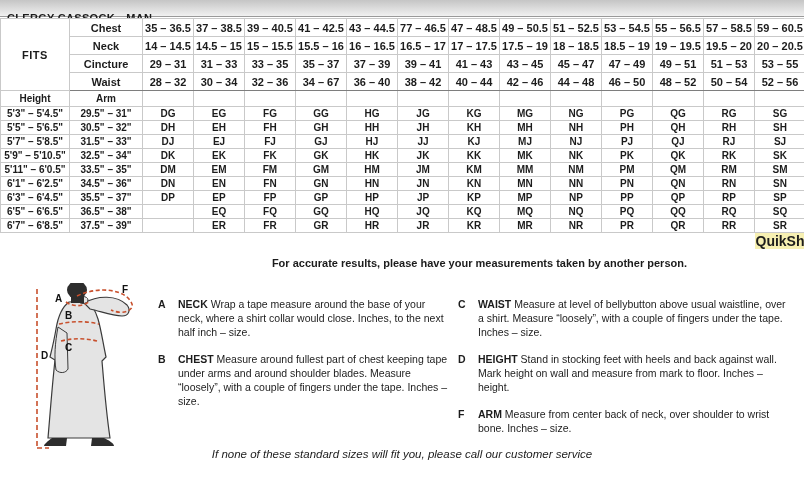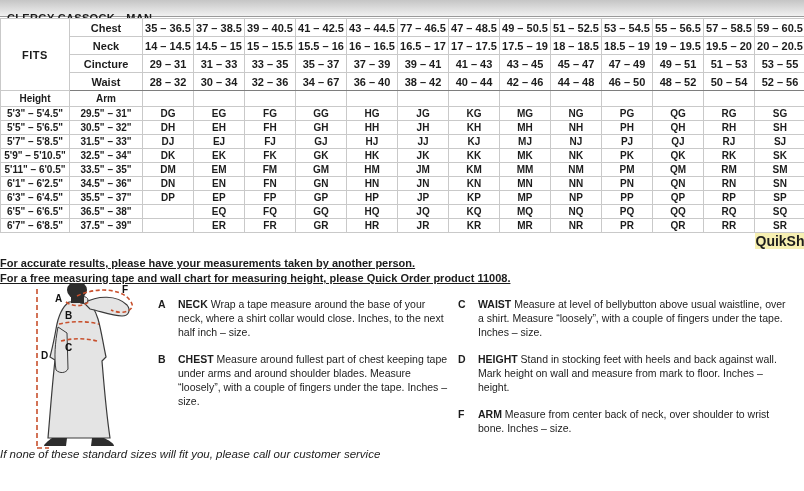--- a/index.html
+++ b/index.html
@@ -30,35 +30,35 @@
   tr.ha-row td { height:16px; }
   td.height-h { text-align:left; padding-left:6px; }
   tr.size-row td { height:14px; }
   td.hcell { text-align:left; padding-left:6px; }
   td.qs  { background:#f7f0b2; }
   td.gray{ background:#d9d9d9; }
   tr.qs-row td { border:none; height:15px; background:#ffffff; }
   tr.qs-row td.qs-badge { background:#f7f0b2; font-size:14px; }
 
   
-  .notes { position:absolute; top:256px; left:0; width:687px; text-align:left;
-           font-size:11px; font-weight:bold; line-height:15px;text-decoration:underline; }
+  .notes { position:absolute; top:256px; left:0; width:687px; text-align:right;
+           font-size:11px; font-weight:bold; line-height:15px; }
 
   
   .lower { position:absolute; top:283px; left:0; width:804px; height:165px; }
   .figure { position:absolute; left:14px; top:0; }
   .icol { position:absolute; top:14px; font-size:10.5px; line-height:14px; }
   .icol-left  { left:158px; width:290px; }
   .icol-right { left:458px; width:334px; }
   .iitem { display:flex; margin-bottom:13px; }
   .iletter { width:20px; font-weight:bold; flex:none; }
   .ibody b { font-weight:bold; }
 
   
-  .footer { position:absolute; top:446px; left:0; width:804px; 
+  .footer { position:absolute; top:446px; left:0; width:804px; text-align:center;
             font-style:italic; font-size:11.5px; line-height:16px; }
   .footer b { font-weight:bold; }
 </style>
 </head>
 <body>
 
 <div class="page">
 
   <div class="title-bar">CLERGY CASSOCK—MAN</div>
 
@@ -318,21 +318,20 @@
         </tr>
         <tr class="qs-row">
           <td colspan="14"></td>
           <td class="qs-badge">QuikShip</td>
         </tr>
       </tbody>
   </table>
 
   <div class="notes">
     <div>For accurate results, please have your measurements taken by another person.</div>
-    <div>For a free measuring tape and wall chart for measuring height, please Quick Order product 11008.</div>
   </div>
 
   <div class="lower">
 
     <svg class="figure" width="142" height="182" viewBox="0 0 142 182">
 
       <path d="M23 6 L23 165 M23 165 L35 165" fill="none" stroke="#c8502d" stroke-width="1.6" stroke-dasharray="5 3"></path>
 
       <path d="M55 19 C48 24 44 34 42 46 C40 58 38 66 36 74 L41 77 C38 104 36 132 34 155 L96 155 C92 128 90 102 88 78 L92 74 C89 60 87 46 84 36 C81 26 76 20 71 18 Z" fill="#e4e4e4" stroke="#3a3a3a" stroke-width="1.2"></path>
 

